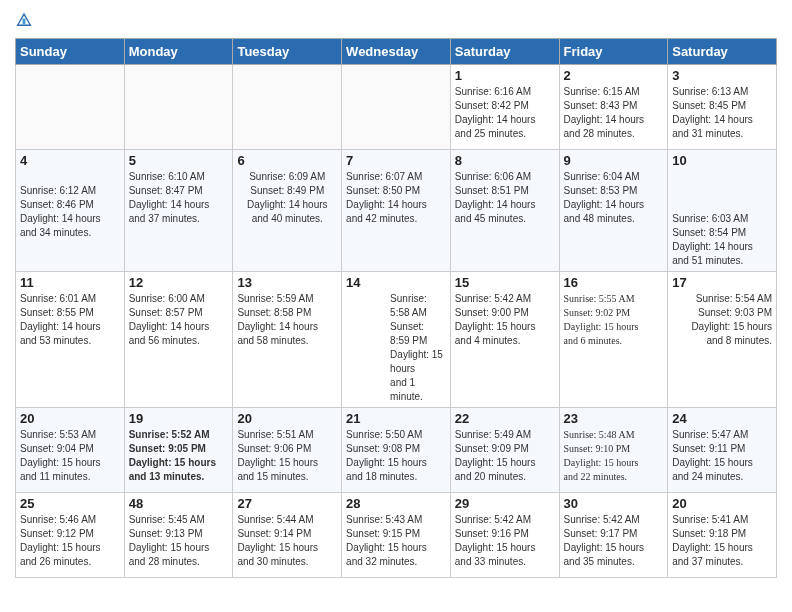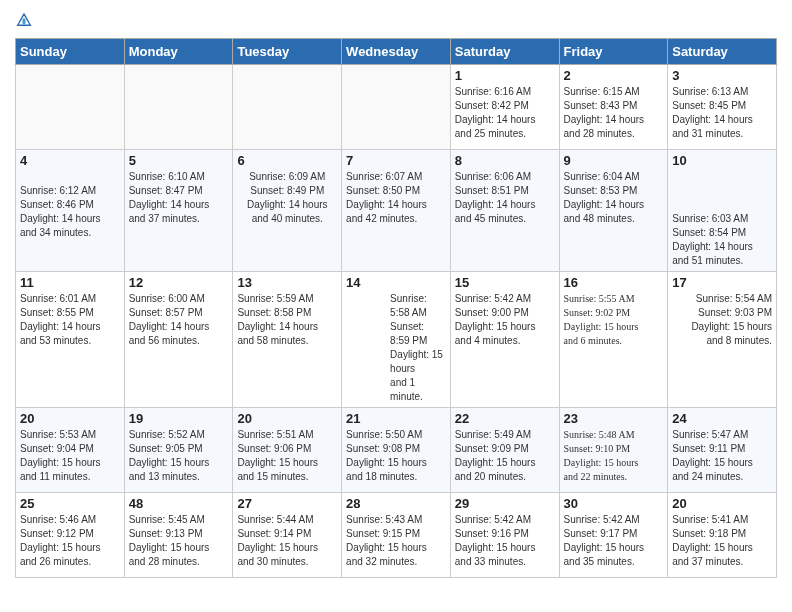--- a/index.html
+++ b/index.html
@@ -190,21 +190,21 @@
         <tr>
           <td>
             <span class="day-num">20</span>
             <div class="day-info" style="white-space: pre-line;">Sunrise: 5:53 AM
 Sunset: 9:04 PM
 Daylight: 15 hours
 and 11 minutes.</div>
           </td>
           <td>
             <span class="day-num">19</span>
-            <div class="day-info" style="white-space: pre-line;">Sunrise: 5:52 AM
+            <div class="day-info" style="white-space: pre-line; font-weight: bold;">Sunrise: 5:52 AM
 Sunset: 9:05 PM
 Daylight: 15 hours
 and 13 minutes.</div>
           </td>
           <td>
             <span class="day-num">20</span>
             <div class="day-info" style="white-space: pre-line;">Sunrise: 5:51 AM
 Sunset: 9:06 PM
 Daylight: 15 hours
 and 15 minutes.</div>

